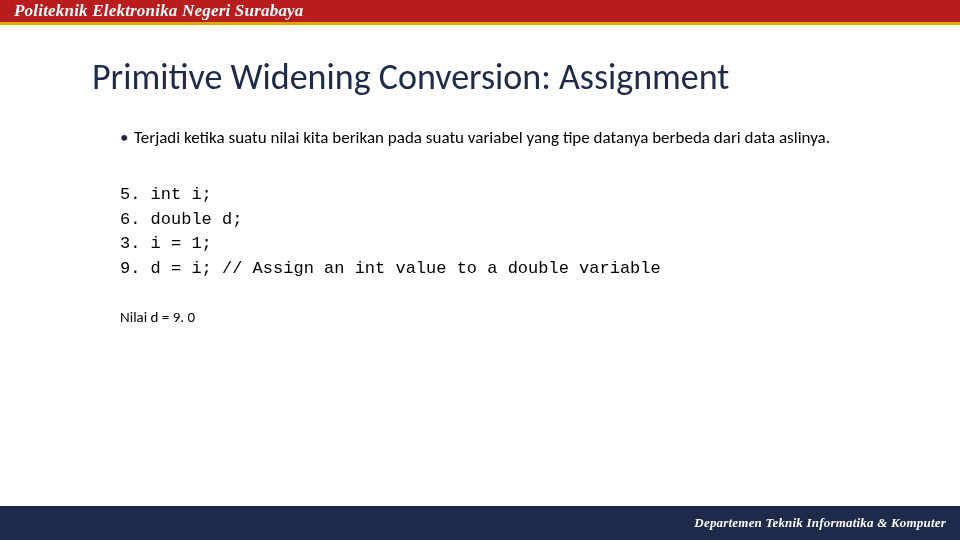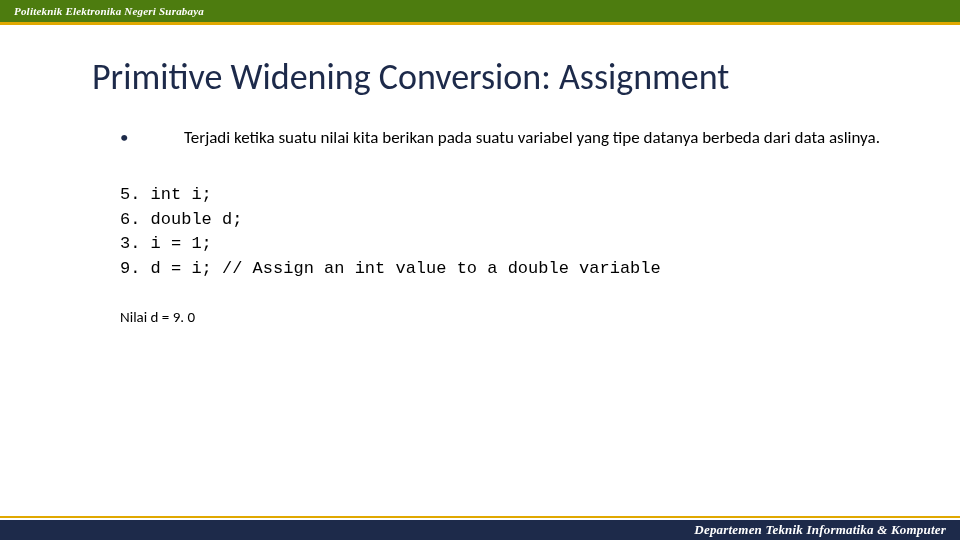--- a/index.html
+++ b/index.html
@@ -1,38 +1,38 @@
 <!DOCTYPE html>
 <html><head>
 <meta charset="utf-8">
 <style>
   * { margin: 0; padding: 0; box-sizing: border-box; }
   html, body { width: 960px; height: 540px; font-family: Calibri, Arial, sans-serif; background: #fff; overflow: hidden; }
 
   .slide { width: 960px; height: 540px; position: relative; display: flex; flex-direction: column; }
 
-  .header-bar { background: #4d7c0f; color: #fff; height: 22px; display: flex; align-items: center; padding-left: 14px; font-size: 11px; font-weight: 700; font-style: italic; letter-spacing: 0.2px; font-family: "Times New Roman", serif; }
+  .header-bar { background: #b91c1c; color: #fff; height: 22px; display: flex; align-items: center; padding-left: 14px; font-size: 17px; font-weight: 700; font-style: italic; letter-spacing: 0.2px; font-family: "Times New Roman", serif; }
   .header-underline { height: 3px; background: #e0a800; }
 
   .content { flex: 1; padding: 30px 60px 0 92px; position: relative; }
   .title { font-size: 36px; font-weight: 400; color: #1d2a4a; margin-bottom: 28px; }
 
-  .bullets { margin-left: 28px; margin-right: 20px; text-align: right; }
+  .bullets { margin-left: 28px; margin-right: 20px; }
   .bullet-item { color: #000; font-size: 17px; line-height: 1.3; margin-bottom: 4px; padding-left: 14px; position: relative; }
   .bullet-item::before { content: "•"; position: absolute; left: 0; color: #1d2a4a; }
 
   .code-block { margin-top: 34px; margin-left: 28px; font-family: "Courier New", monospace; font-size: 17px; color: #000; line-height: 1.45; white-space: pre; }
 
   .result { margin-top: 26px; margin-left: 28px; font-size: 15px; color: #000; }
 
   .logo-wrap { position: absolute; left: 8px; bottom: 30px; width: 90px; display: flex; flex-direction: column; align-items: center; }
   .logo-text { font-size: 11px; letter-spacing: 1.2px; font-weight: 700; color: #333; margin-top: 2px; }
 
   .footer-underline { height: 2px; background: #e0a800; width: 100%; position: absolute; bottom: 22px; left: 0; }
-  .footer-bar { background: #1d2a4a; color: #fff; height: 20px; width: 100%; position: absolute; bottom: 0; left: 0; display: flex; justify-content: flex-end; align-items: center; padding-right: 14px; font-size: 13px; font-weight: 700; font-style: italic; letter-spacing: 0.2px; font-family: "Times New Roman", serif; }
+  .footer-bar { background: #1d2a4a; color: #fff; height: 34px; width: 100%; position: absolute; bottom: 0; left: 0; display: flex; justify-content: flex-end; align-items: center; padding-right: 14px; font-size: 13px; font-weight: 700; font-style: italic; letter-spacing: 0.2px; font-family: "Times New Roman", serif; }
 </style>
 </head>
 <body>
 
 <div class="slide">
   <div class="header-bar">
     <span>Politeknik Elektronika Negeri Surabaya</span>
   </div>
   <div class="header-underline"></div>
 

